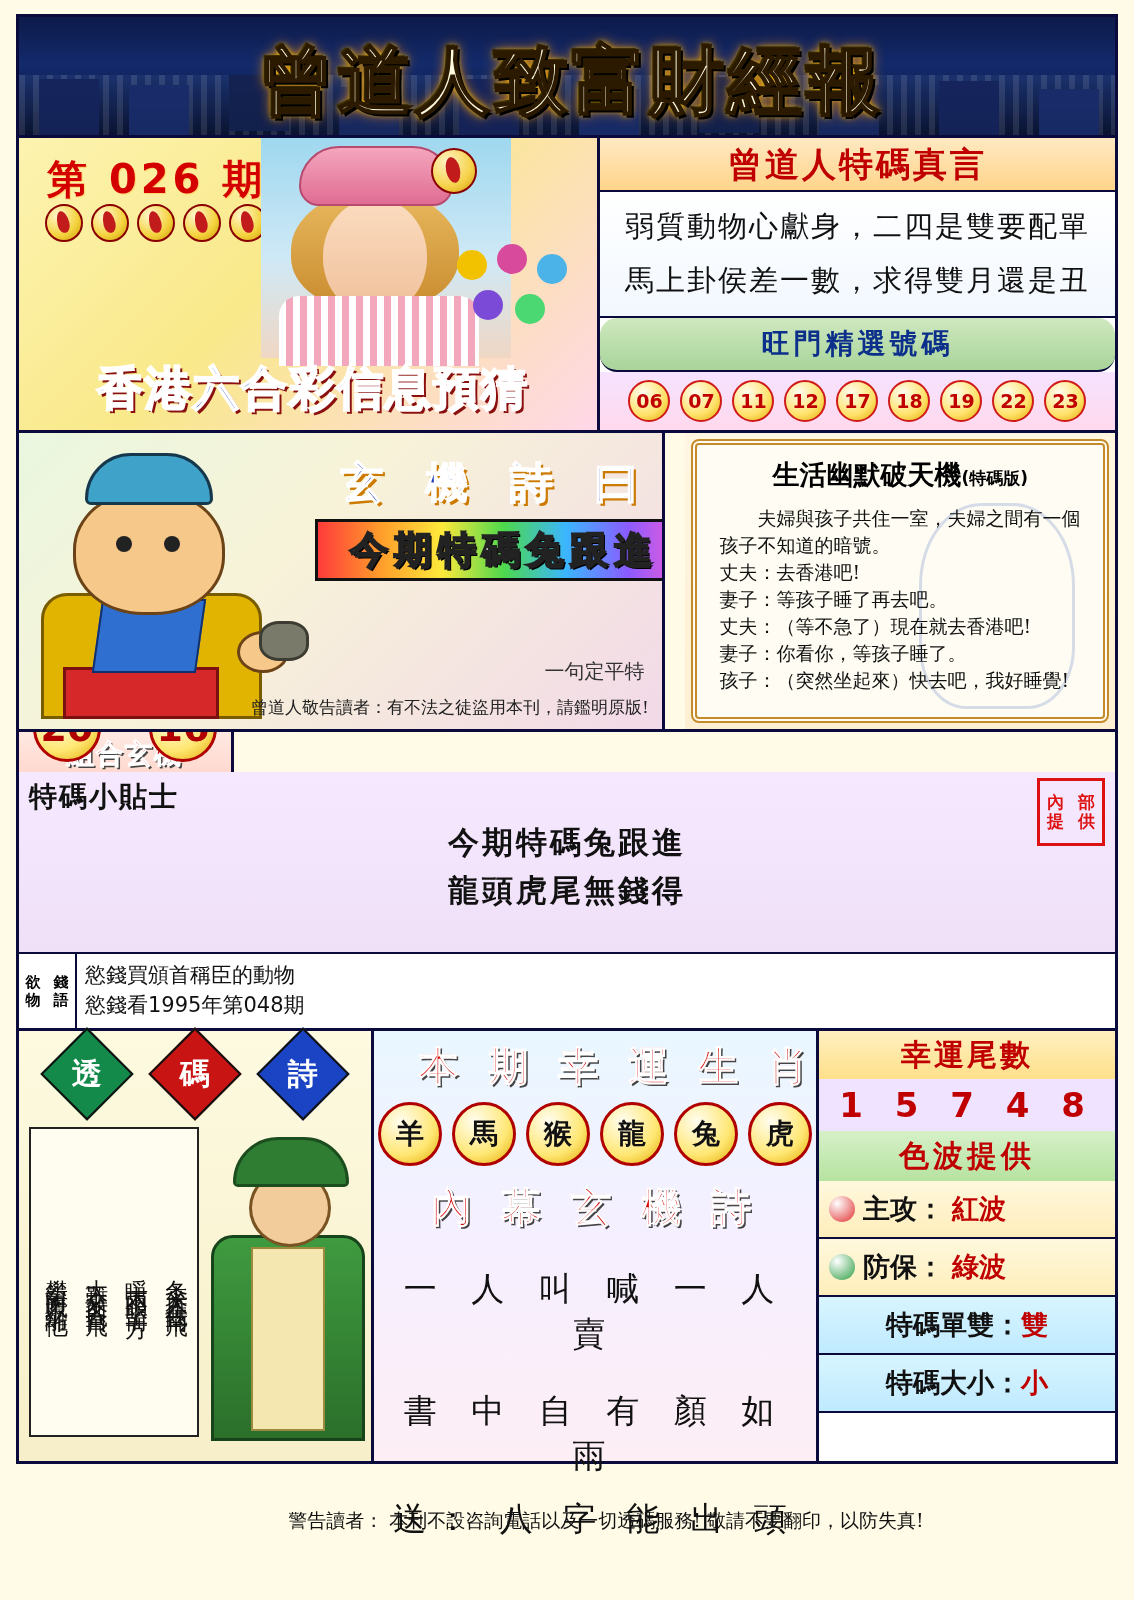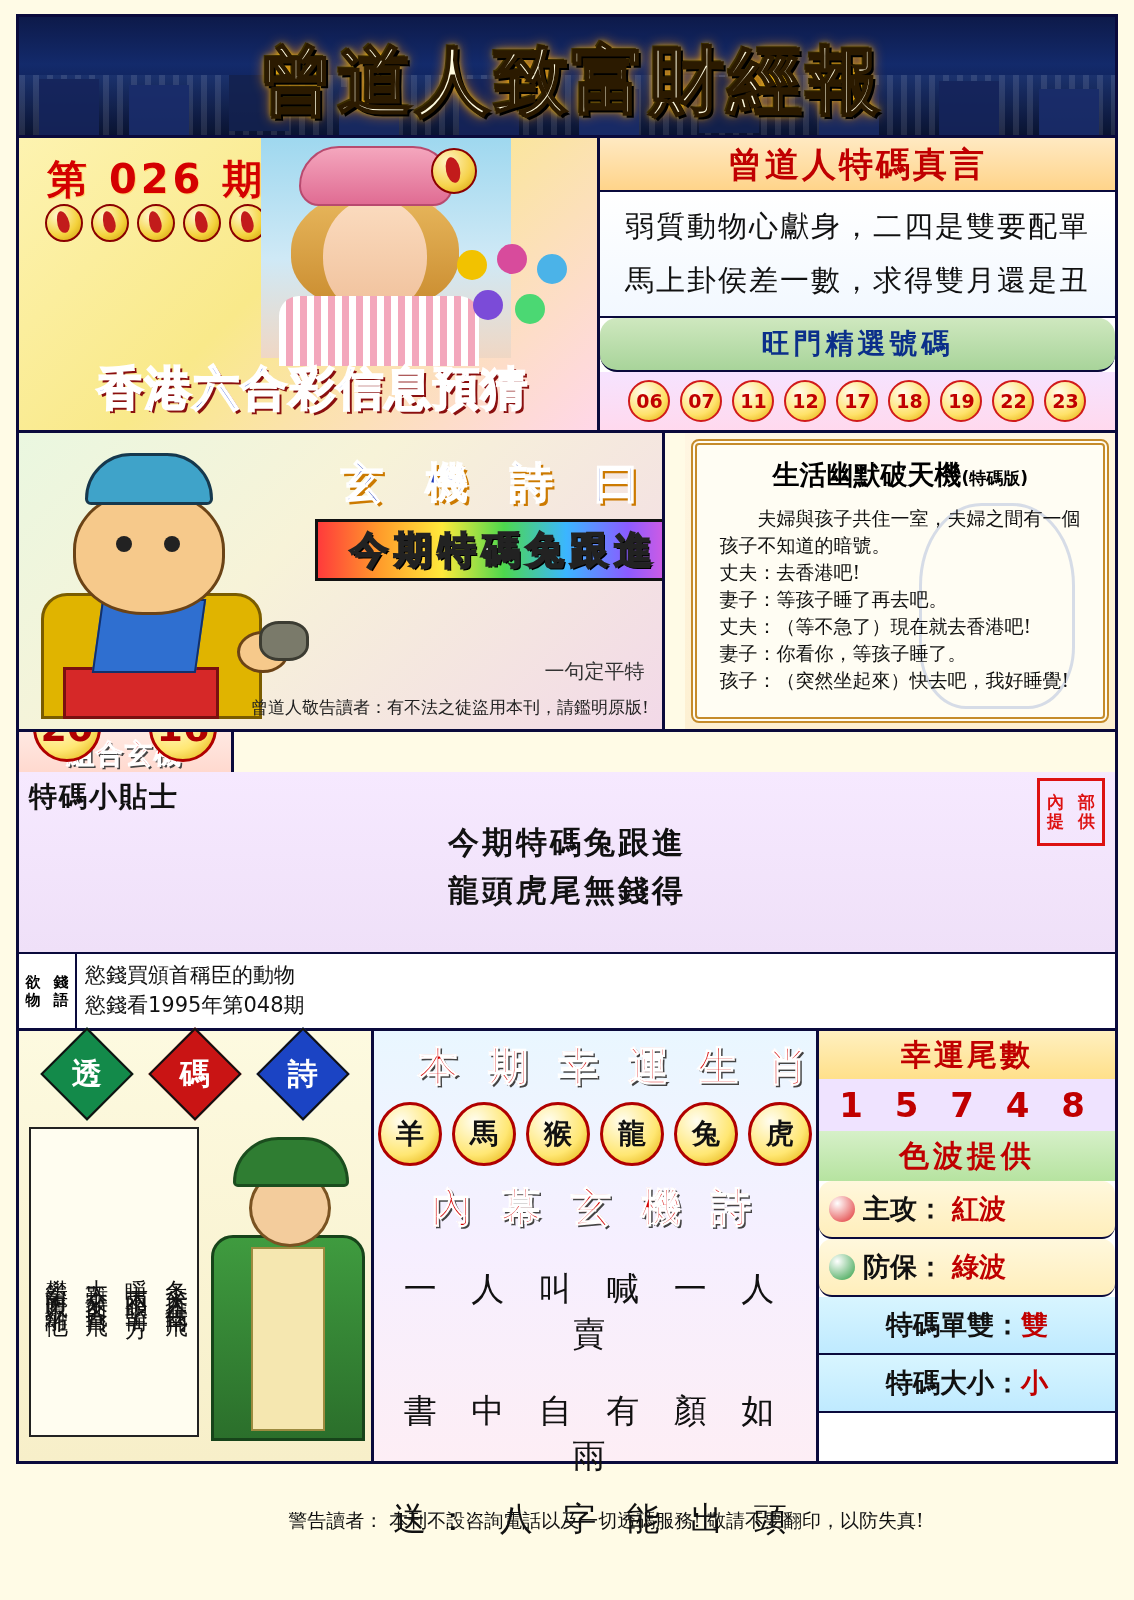--- a/index.html
+++ b/index.html
@@ -345,21 +345,21 @@
     height:52px;line-height:52px;text-align:center;background:#efe3ff;
     font-family:"DejaVu Sans", sans-serif;font-size:34px;font-weight:bold;color:#c00000;letter-spacing:10px;
   }
   .c-title2{
     height:50px;line-height:50px;text-align:center;background:linear-gradient(180deg,#d6f0c8,#b6e3a0);
     font-family:"DejaVu Sans", sans-serif;font-size:30px;font-weight:bold;color:#c00000;letter-spacing:4px;
   }
   .c-item{
     height:56px;display:flex;align-items:center;gap:8px;padding-left:10px;
     background:linear-gradient(180deg,#fff8dd,#ffeebb);border-bottom:2px solid #0a0a3c;
-    font-family:"DejaVu Sans", sans-serif;font-size:27px;font-weight:bold;color:#111;border-radius:13px;
+    font-family:"DejaVu Sans", sans-serif;font-size:27px;font-weight:bold;color:#111;
   }
   .c-item .val{color:#c00000;}
   .cball{width:26px;height:26px;border-radius:50%;}
   .c-item2{
     height:56px;line-height:56px;text-align:center;
     background:linear-gradient(180deg,#d8f5ff,#bfeaff);border-bottom:2px solid #0a0a3c;
     font-family:"DejaVu Sans", sans-serif;font-size:27px;font-weight:bold;color:#111;
   }
   .c-item2 .val{color:#c00000;}
 

